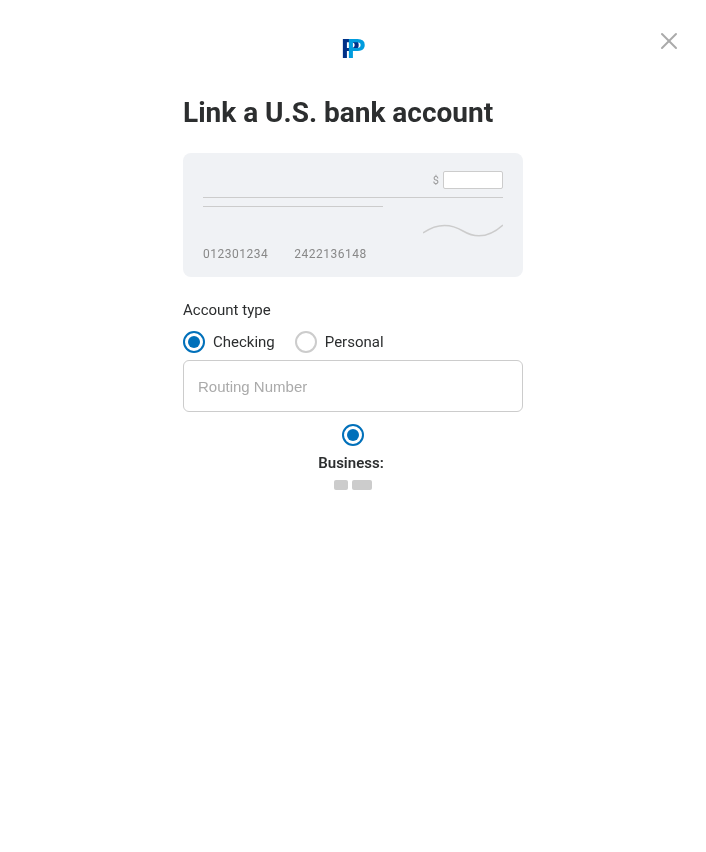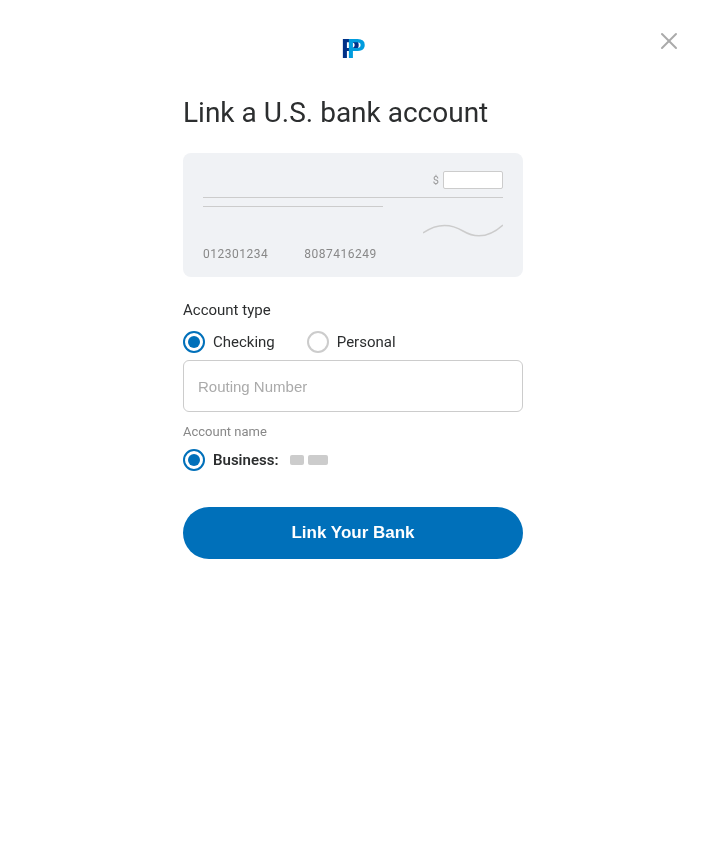--- a/index.html
+++ b/index.html
@@ -40,21 +40,21 @@
       font-size: 20px;
       line-height: 1;
       padding: 4px;
     }
     .paypal-logo {
       width: 40px;
       height: 40px;
     }
     .page-title {
       font-size: 28px;
-      font-weight: 400;
+      font-weight: 700;
       color: #2c2e2f;
       margin: 12px 0 24px 0;
       text-align: left;
       width: 340px;
     }
     .check-illustration {
       width: 340px;
       background: #f0f2f5;
       border-radius: 8px;
       padding: 18px 20px 16px 20px;
@@ -94,41 +94,41 @@
       display: flex;
       justify-content: flex-end;
       margin-bottom: 8px;
     }
     .check-signature-curve {
       width: 80px;
       height: 24px;
     }
     .check-numbers-row {
       display: flex;
-      gap: 36px;
+      gap: 26px;
       margin-top: 4px;
     }
     .check-number {
       font-size: 12px;
       color: #888;
       letter-spacing: 0.5px;
     }
     .account-type-section {
       width: 340px;
       margin-bottom: 7px;
     }
     .section-label {
       font-size: 15px;
       color: #2c2e2f;
       margin-bottom: 12px;
       font-weight: 400;
     }
     .radio-group {
       display: flex;
-      gap: 32px;
+      gap: 20px;
       align-items: center;
     }
     .radio-option {
       display: flex;
       align-items: center;
       gap: 8px;
       cursor: pointer;
     }
     .radio-circle {
       width: 22px;
@@ -178,20 +178,21 @@
     .account-name-label {
       font-size: 13px;
       color: #888;
       margin-bottom: 10px;
     }
     .account-name-row {
       display: flex;
       align-items: center;
       gap: 8px;
       margin-bottom: 8px;
+      flex-direction: column;
     }
     .business-name-blocks {
       display: flex;
       gap: 4px;
       align-items: center;
     }
     .name-block {
       height: 10px;
       border-radius: 2px;
       background: #ccc;
@@ -250,21 +251,21 @@
     </div>
     <div class="check-line"></div>
     <div class="check-line check-line-short"></div>
     <div class="check-signature-area">
       <svg class="check-signature-curve" width="80" height="24" viewBox="0 0 80 24">
         <path d="M 0 18 Q 20 4 40 16 Q 60 28 80 10" stroke="#ccc" stroke-width="1.5" fill="none"></path>
       </svg>
     </div>
     <div class="check-numbers-row">
       <span class="check-number">012301234</span>
-      <span class="check-number">8087416249</span>
+      <span class="check-number">2422136148</span>
     </div>
   </div>
 
   <div class="account-type-section">
     <div class="section-label">Account type</div>
     <div class="radio-group">
       <label class="radio-option">
         <div class="radio-circle selected"></div>
         <span class="radio-label">Checking</span>
       </label>
@@ -272,27 +273,25 @@
         <div class="radio-circle"></div>
         <span class="radio-label">Personal</span>
       </label>
     </div>
   </div>
 
   <input class="input-field" type="text" placeholder="Routing Number" style="">
 
 
   <div class="account-name-section">
-    <div class="account-name-label">Account name</div>
 
     <div class="account-name-row">
       <div class="radio-circle selected"></div>
       <span style="font-size:15px; font-weight:600; color:#2c2e2f; margin-right:4px;">Business:</span>
       <div class="business-name-blocks">
         <div class="name-block name-block-sm"></div>
         <div class="name-block name-block-md"></div>
       </div>
     </div>
 
   </div>
 
-  <button class="link-bank-btn">Link Your Bank</button>
 </div>
 
 </body></html>

